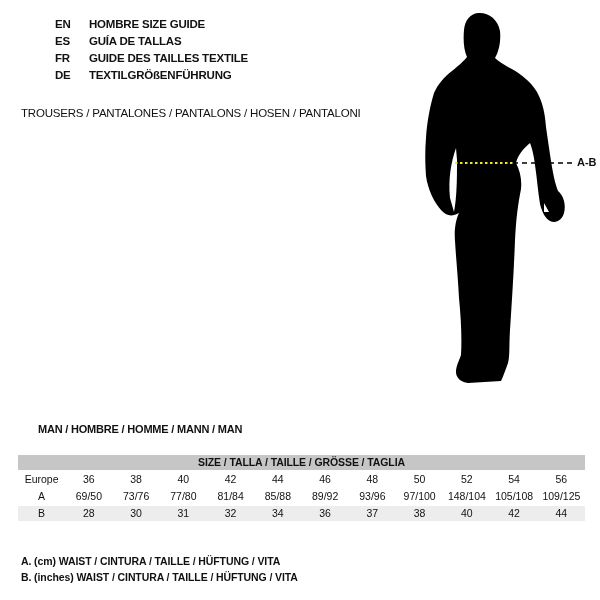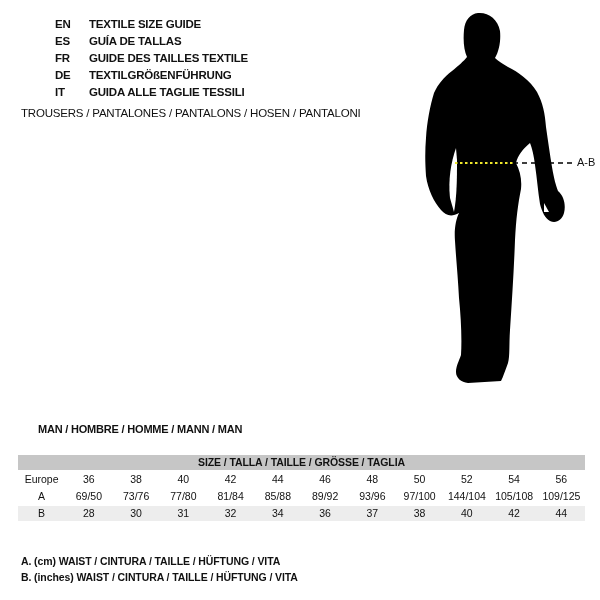--- a/index.html
+++ b/index.html
@@ -17,21 +17,21 @@
   }
   .lang-block{position:absolute;left:23px;top:16px;}
   .lang-row{height:17px;line-height:17px;font-size:11.5px;font-weight:700;letter-spacing:-0.2px;}
   .lang-code{display:inline-block;width:34px;padding-left:32px;}
   .garment-title{
     position:absolute;left:21px;top:106px;font-size:11.5px;font-weight:400;
     letter-spacing:-0.2px;line-height:14px;
   }
   .silhouette-svg{position:absolute;left:0;top:0;}
   .measure-label{
-    position:absolute;left:577px;top:156px;font-size:11px;font-weight:400;line-height:13px;
+    position:absolute;left:577px;top:156px;font-size:11px;font-weight:700;line-height:13px;
   }
   .man-title{
     position:absolute;left:38px;top:423px;font-size:11px;font-weight:700;letter-spacing:-0.2px;
   }
   table.size-table{
     position:absolute;left:18px;top:453px;width:567px;
     border-collapse:separate;border-spacing:0 2px;table-layout:fixed;
   }
   table.size-table td{
     padding:0;height:15px;line-height:15px;font-size:10.5px;
@@ -44,33 +44,30 @@
   td.row-label{text-align:left;padding-left:3px;width:74px;}
   tr.stripe td{background:var(--stripe-bg);}
   .footnotes{position:absolute;left:21px;top:553px;}
   .footnote{font-size:10.5px;font-weight:700;line-height:16px;letter-spacing:-0.1px;}
 </style>
 </head>
 <body>
 
 <div class="lang-block">
   <div class="lang-row">
-    <span class="lang-code">EN</span><span>TEXTILE SIZE GUIDE</span>
+    <span class="lang-code">EN</span><span>HOMBRE SIZE GUIDE</span>
   </div>
   <div class="lang-row">
     <span class="lang-code">ES</span><span>GUÍA DE TALLAS</span>
   </div>
   <div class="lang-row">
     <span class="lang-code">FR</span><span>GUIDE DES TAILLES TEXTILE</span>
   </div>
   <div class="lang-row">
     <span class="lang-code">DE</span><span>TEXTILGRÖßENFÜHRUNG</span>
-  </div>
-  <div class="lang-row">
-    <span class="lang-code">IT</span><span>GUIDA ALLE TAGLIE TESSILI</span>
   </div>
 </div>
 
 <div class="garment-title">TROUSERS / PANTALONES / PANTALONS / HOSEN / PANTALONI</div>
 
 <svg class="silhouette-svg" width="600" height="400" viewBox="0 0 600 400">
   <path fill="var(--sil-color)" d="
     M478,13
     C488,12 498,19 500,31
     C501,41 499,51 495,58
@@ -138,21 +135,21 @@
   <tr>
     <td class="row-label">A</td>
     <td>69/50</td>
     <td>73/76</td>
     <td>77/80</td>
     <td>81/84</td>
     <td>85/88</td>
     <td>89/92</td>
     <td>93/96</td>
     <td>97/100</td>
-    <td>144/104</td>
+    <td>148/104</td>
     <td>105/108</td>
     <td>109/125</td>
   </tr>
   <tr class="stripe">
     <td class="row-label">B</td>
     <td>28</td>
     <td>30</td>
     <td>31</td>
     <td>32</td>
     <td>34</td>

